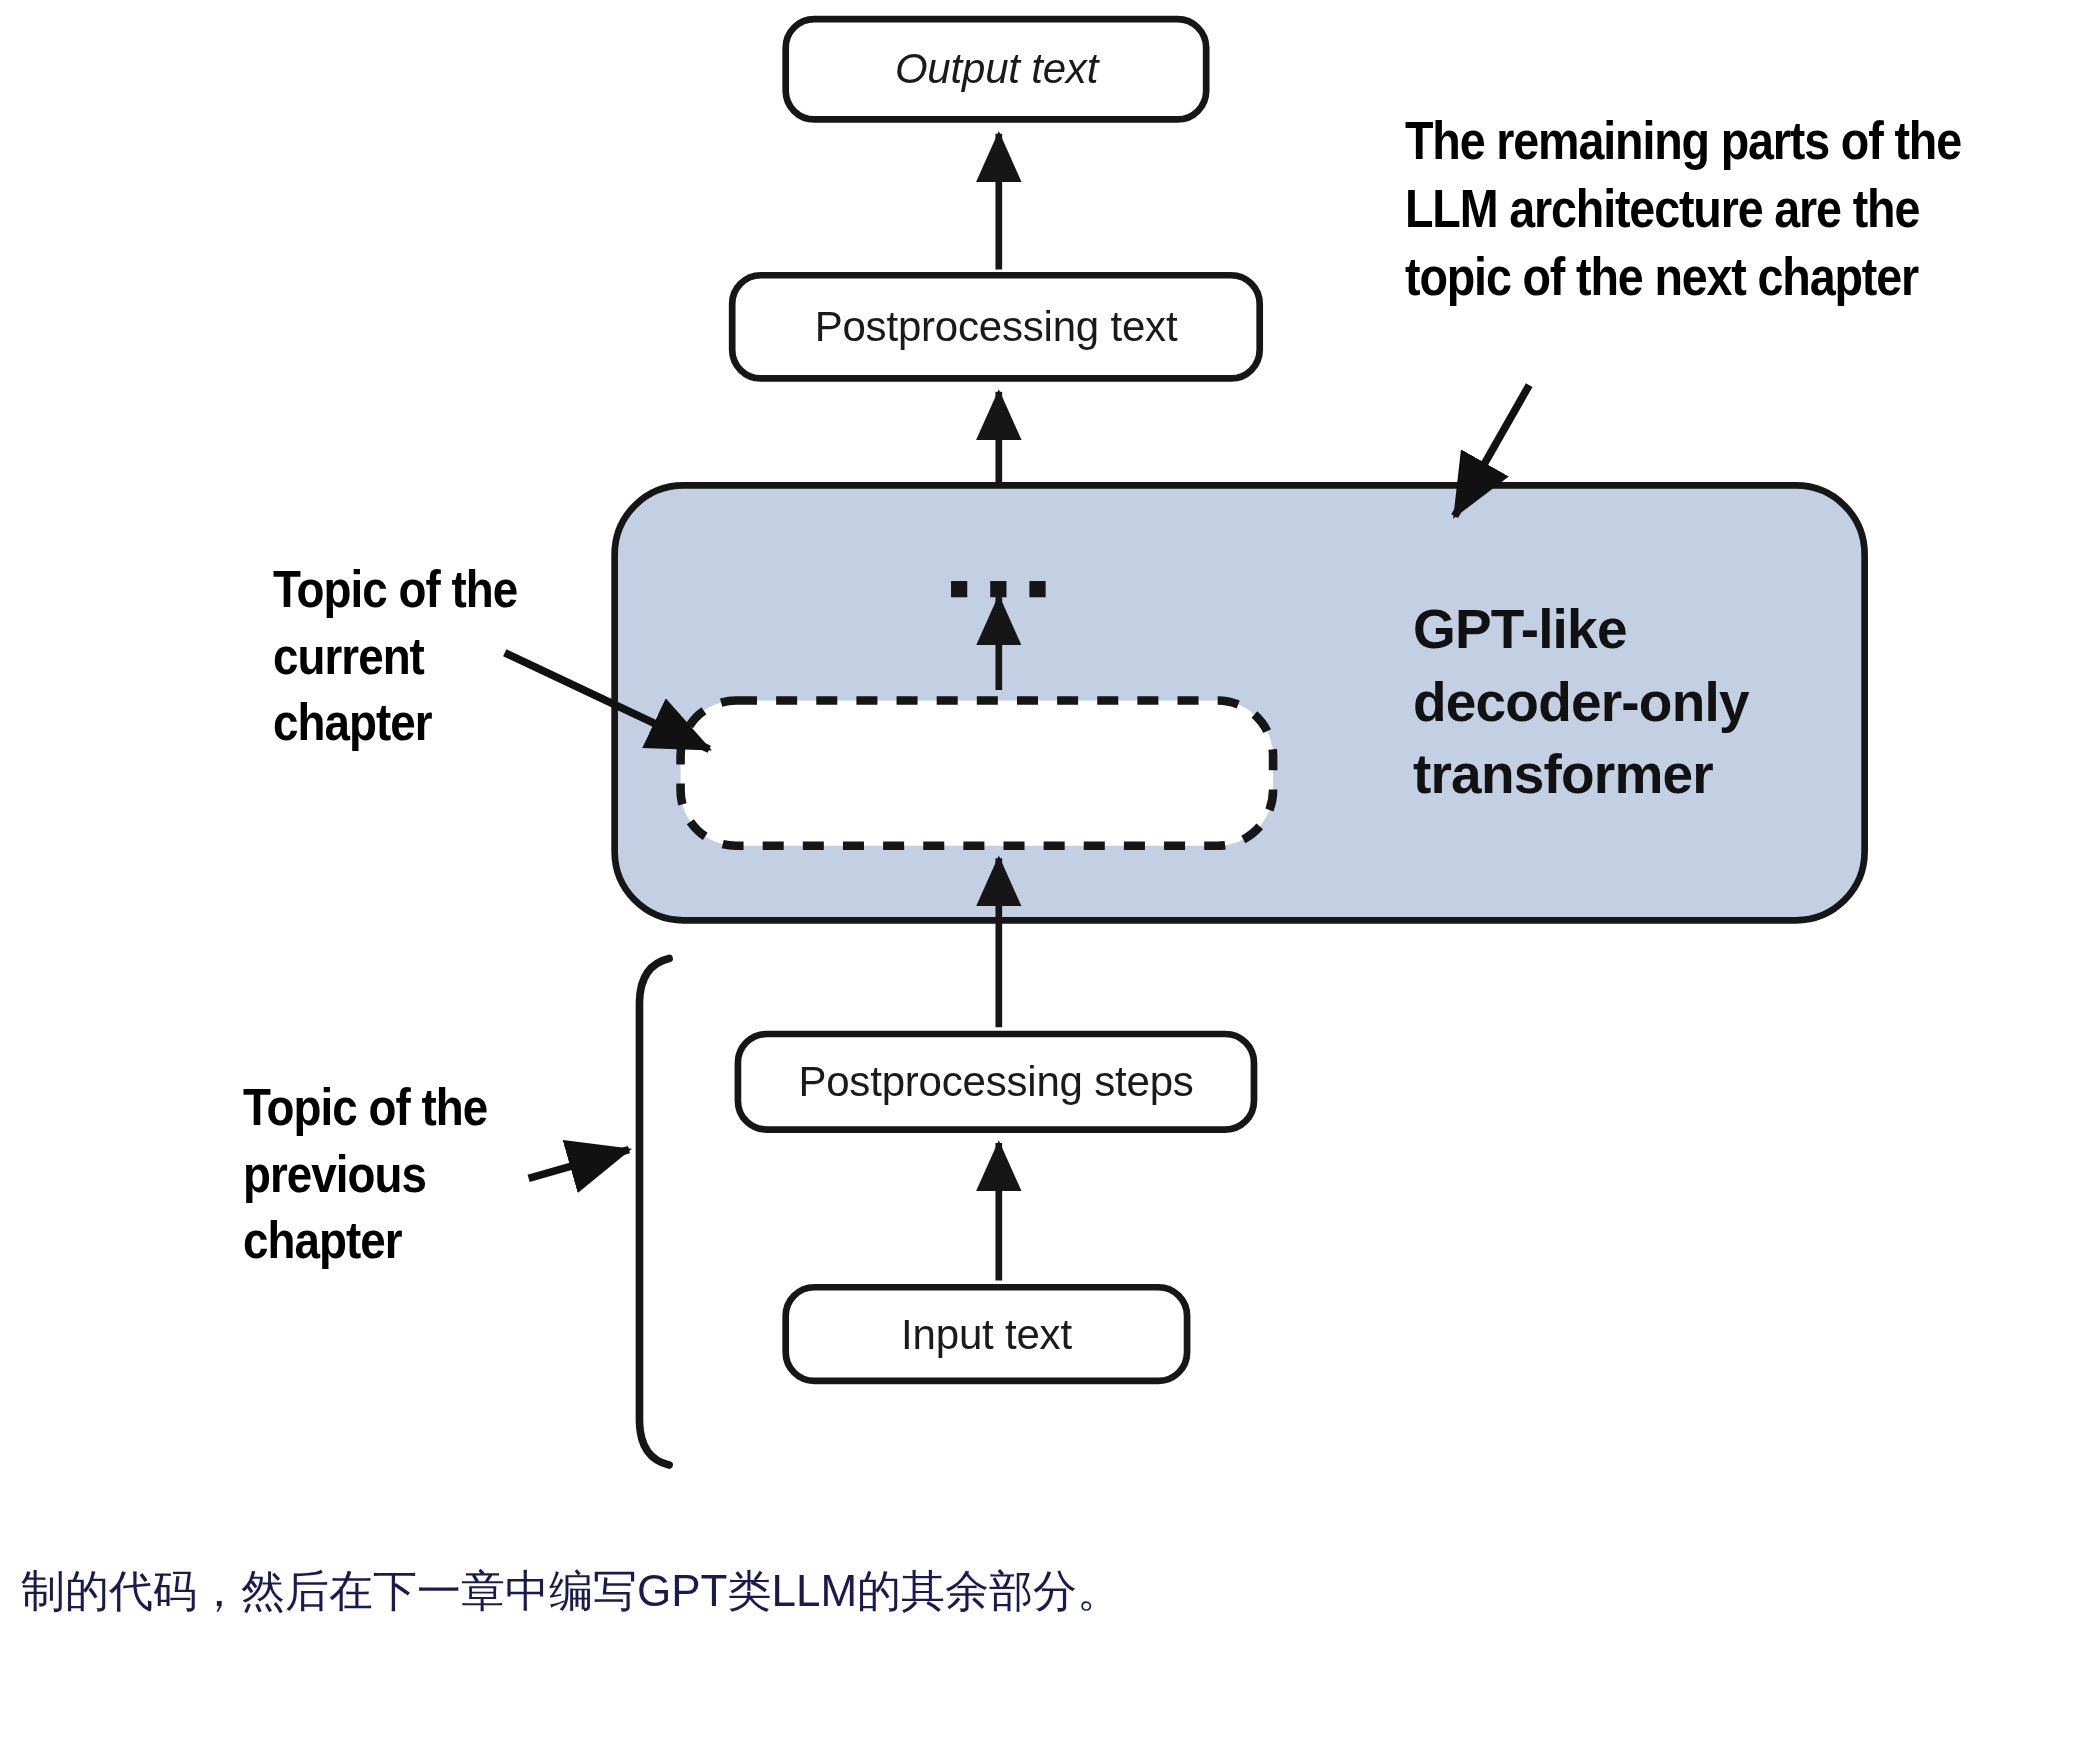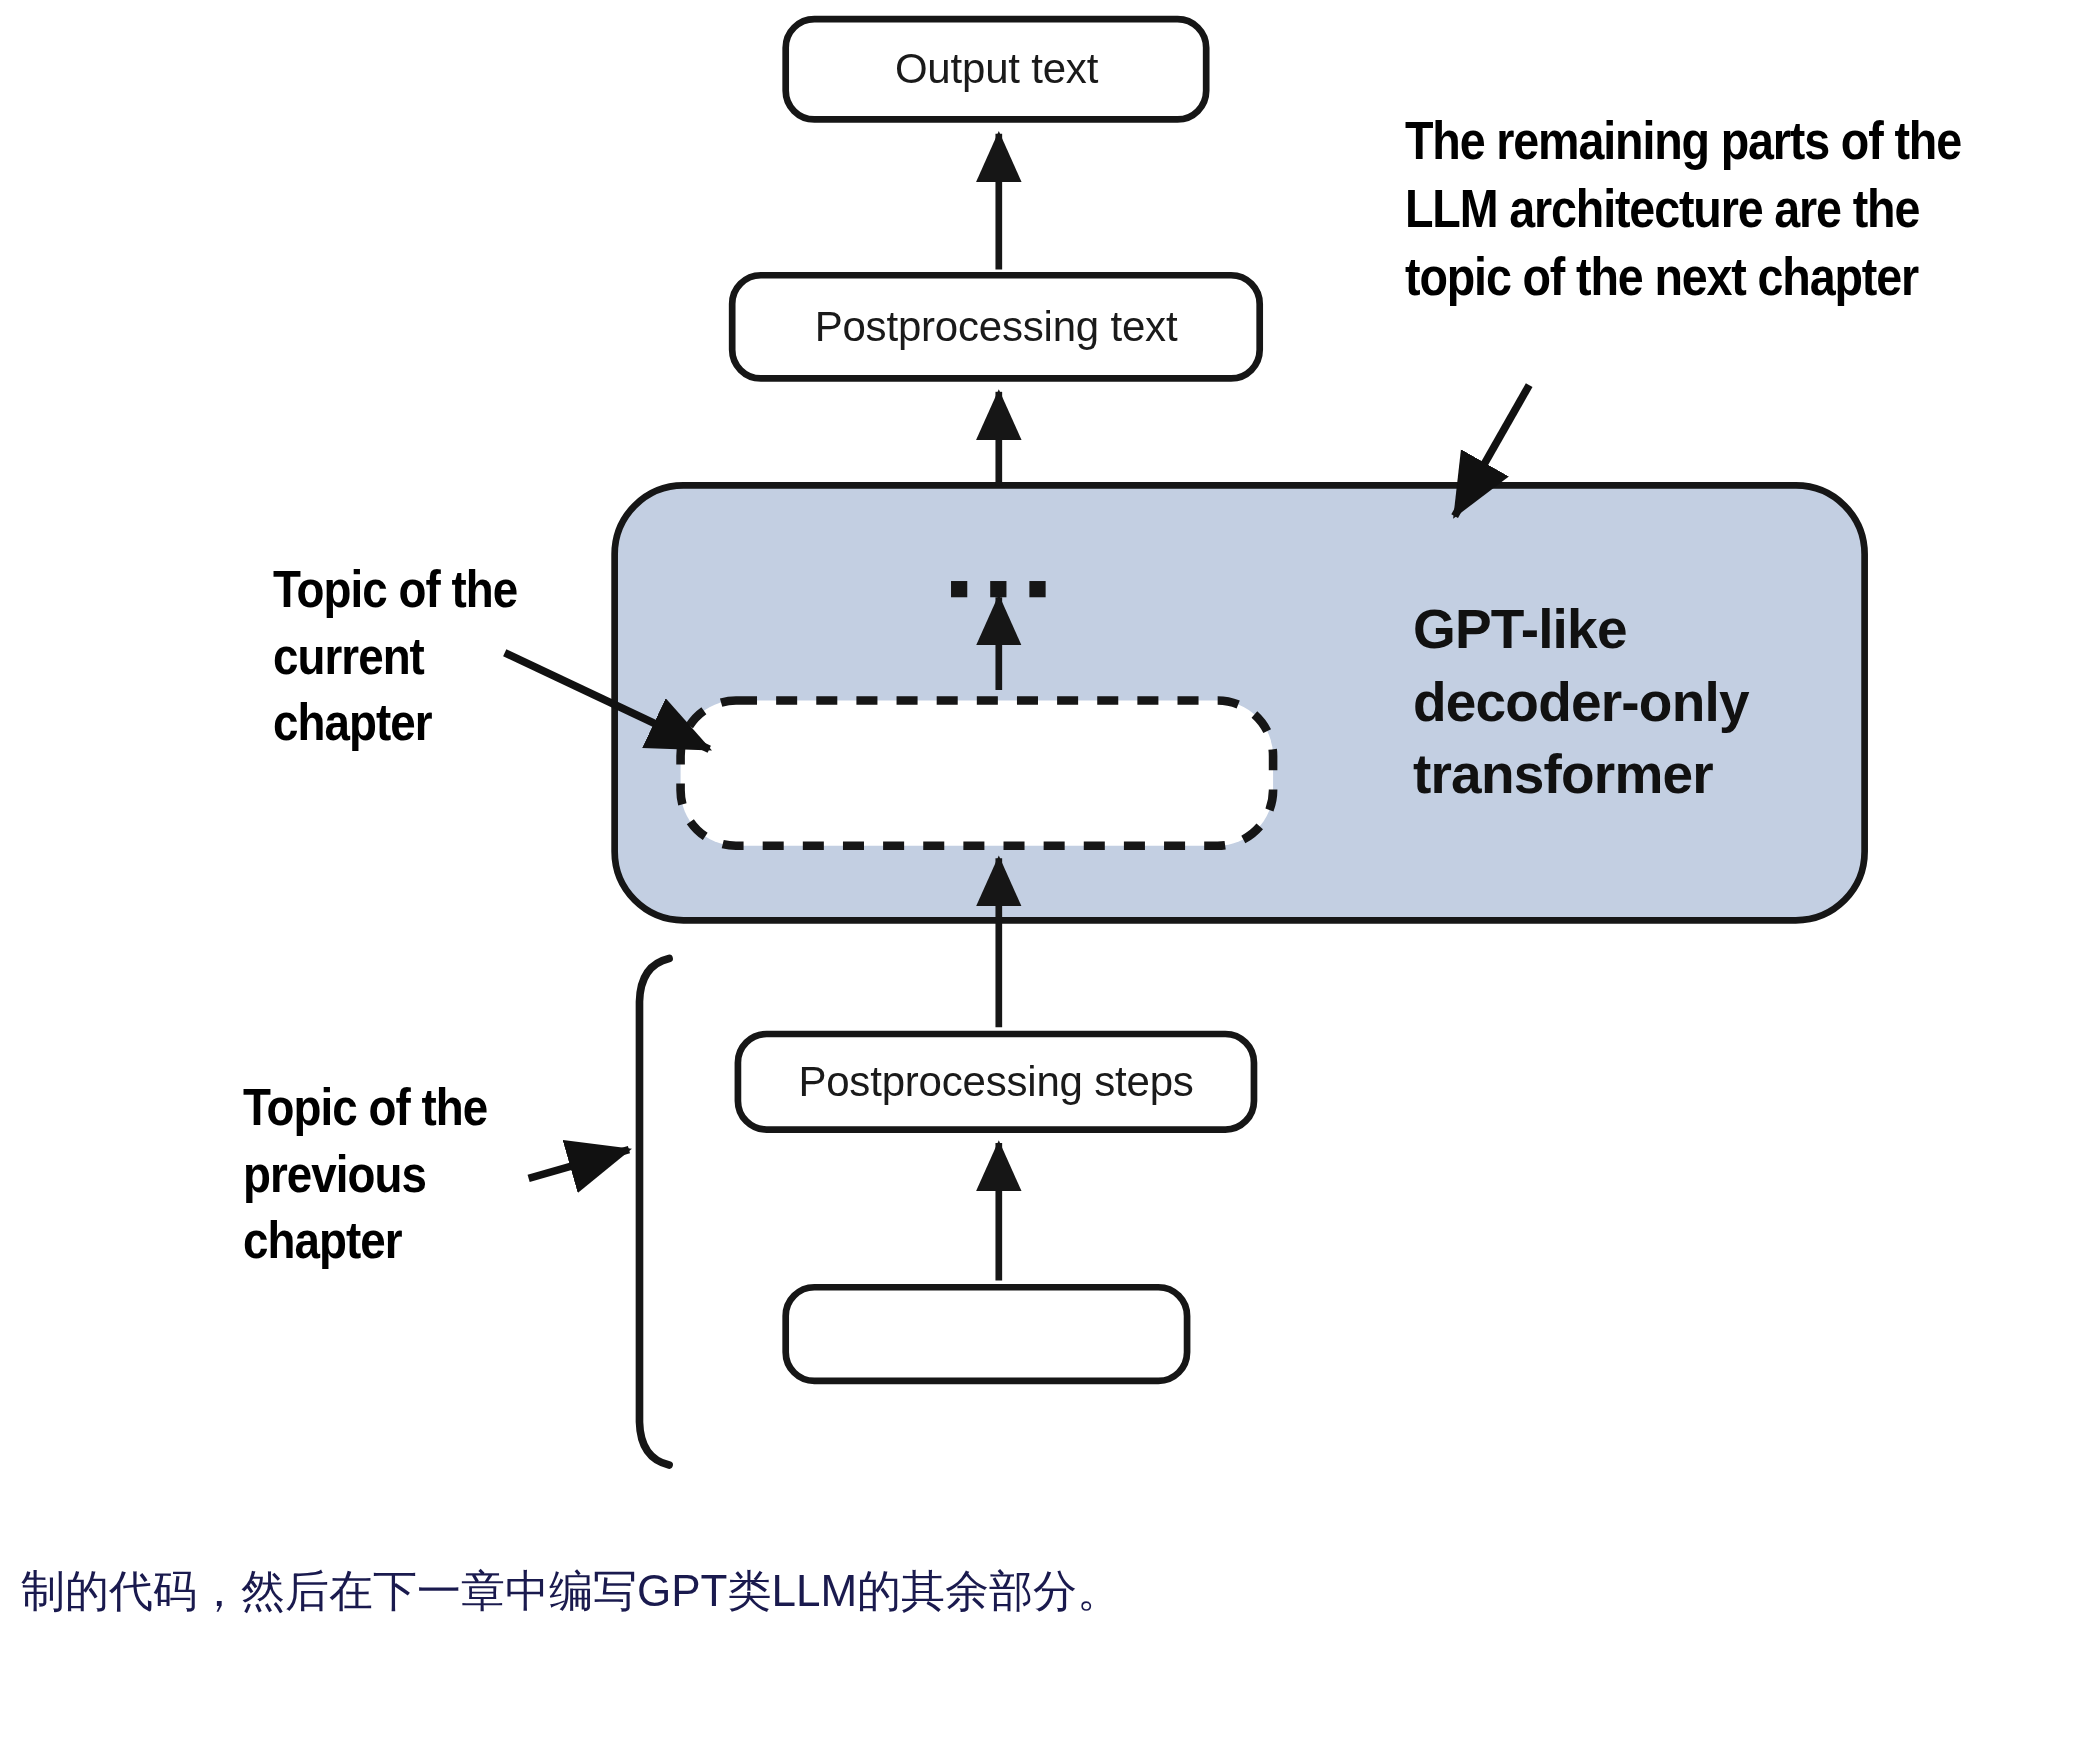--- a/index.html
+++ b/index.html
@@ -119,27 +119,28 @@
 
     <line x1="1600" y1="403" x2="1522" y2="540" stroke="#111111" stroke-width="8" marker-end="url(#arrowhead-thin)"></line>
 
     <line x1="528" y1="683" x2="742" y2="784" stroke="#111111" stroke-width="8" marker-end="url(#arrowhead-thin)"></line>
 
     <line x1="553" y1="1233" x2="658" y2="1203" stroke="#111111" stroke-width="8" marker-end="url(#arrowhead-thin)"></line>
 
     <path d="M 700 1003 Q 670 1010 669 1048 L 669 1488 Q 670 1526 700 1533" fill="none" stroke="#161616" stroke-width="8" stroke-linecap="round"></path>
   </svg>
 
-  <div class="node-label box-label" style="left:786px; top:19px; width:421px; height:100px;">Output text</div>
+  <div class="node-label box-label" style="left:786px; top:19px; width:421px; height:100px;font-style:italic;">Output text</div>
 
   <div class="node-label box-label" style="left:732px; top:275px; width:528px; height:103px;">Postprocessing text</div>
 
 
   <div class="node-label box-label" style="left:738px; top:1034px; width:516px; height:96px;">Postprocessing steps</div>
 
+  <div class="node-label box-label" style="left:786px; top:1288px; width:401px; height:94px;">Input text</div>
 
   <div class="gpt-label" style="left:1369px; top:593px;">
     <div>GPT-like</div>
     <div>decoder-only</div>
     <div>transformer</div>
   </div>
 
   <div class="annot annot-right" style="left:1405px; top:107px;">
     <div>The remaining parts of the</div>
     <div>LLM architecture are the</div>

